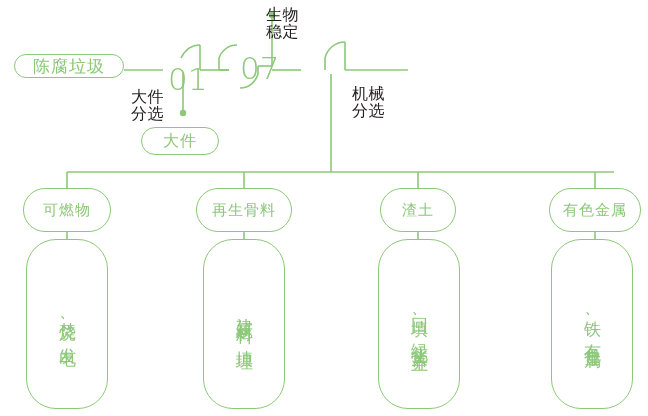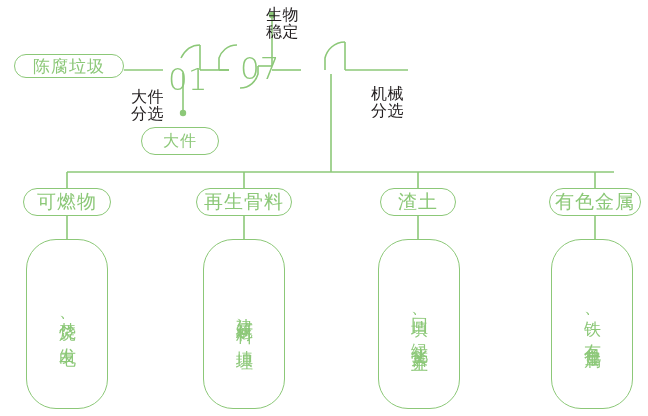--- a/index.html
+++ b/index.html
@@ -42,22 +42,22 @@
     width: 110px; height: 24px;
     font-size: 17px;
   }
   .pill-bulky {
     left: 141px; top: 127px;
     width: 78px; height: 28px;
     font-size: 16px;
   }
   .pill-out {
     top: 188px;
-    height: 28px;
-    font-size: 19px;
+    height: 44px;
+    font-size: 15px;
   }
   .pill-out.o0 { left: 23px;  width: 88px; }
   .pill-out.o1 { left: 196px; width: 96px; }
   .pill-out.o2 { left: 380px; width: 76px; }
   .pill-out.o3 { left: 549px; width: 92px; }
 
   
   .num {
     position: absolute;
     color: #8cc878;
@@ -76,21 +76,21 @@
     position: absolute;
     color: #231f20;
     font-size: 16px;
     line-height: 17px;
     letter-spacing: 0.5px;
     white-space: pre-line;
     font-family: "Liberation Sans", "DejaVu Sans", sans-serif;
   }
   .lbl-bio   { left: 266px; top: 6px; }
   .lbl-bulky { left: 131px; top: 88px; }
-  .lbl-mech  { left: 371px; top: 85px; font-family: Liberation Serif, serif; }
+  .lbl-mech  { left: 352px; top: 85px; font-family: Liberation Serif, serif; }
 
   
   .obox {
     position: absolute;
     box-sizing: border-box;
     border: 1.6px solid #8cc878;
     border-radius: 30px;
     background: #ffffff;
     top: 239px;
     height: 170px;

